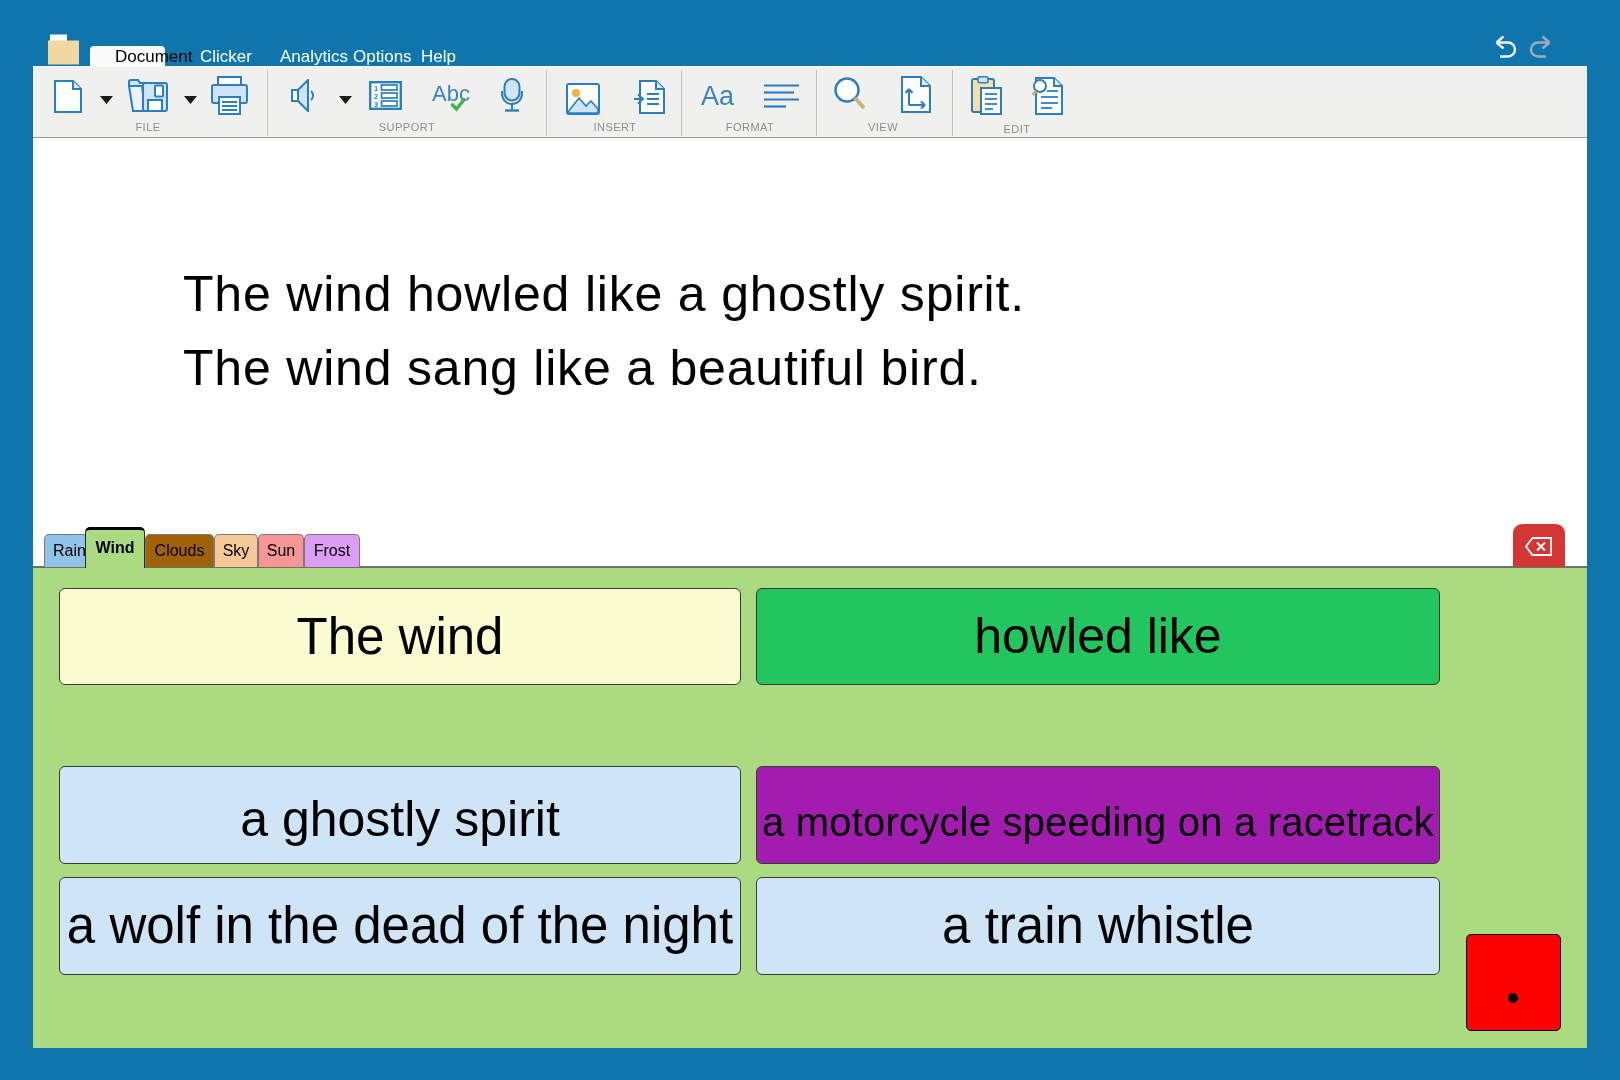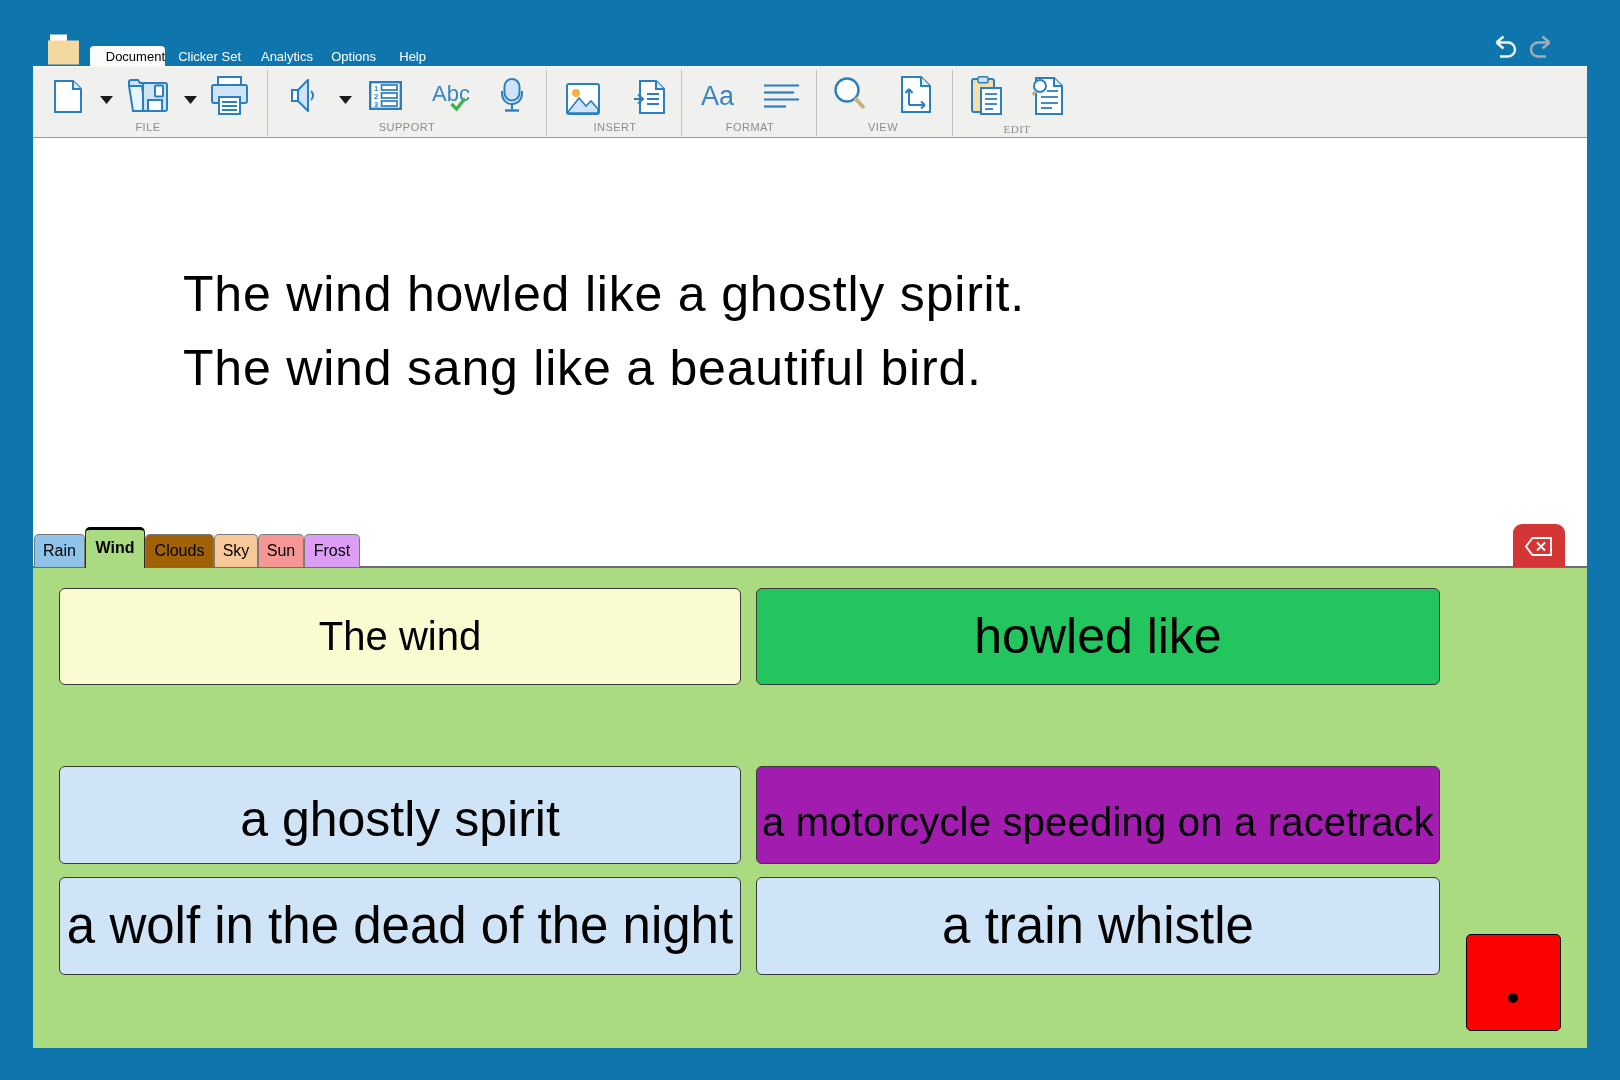--- a/index.html
+++ b/index.html
@@ -1,19 +1,19 @@
 <!DOCTYPE html>
 <html><head>
 <meta charset="utf-8">
 <style>
   html,body{margin:0;padding:0;}
   body{width:1620px;height:1080px;background:#0f76ad;position:relative;overflow:hidden;
        font-family:"Liberation Sans", sans-serif;}
   .abs{position:absolute;}
-  .menu-item{position:absolute;color:#fff;font-size:13px;line-height:21px;text-align:right;}
+  .menu-item{position:absolute;color:#fff;font-size:17px;line-height:21px;text-align:left;padding-left:25px;}
   .glabel{position:absolute;color:#8d8d8d;font-size:11px;text-align:center;letter-spacing:0.5px;}
   .sep{position:absolute;width:1px;background:#c3c3c3;top:70px;height:66px;}
   .tab{position:absolute;border:1px solid #7a7a7a;border-bottom:none;border-radius:5px 5px 0 0;
        font-size:16px;color:#000;text-align:center;box-sizing:border-box;}
   .cell{position:absolute;border:1px solid #3a3a3a;border-radius:6px;box-sizing:border-box;
         text-align:center;color:#000;white-space:nowrap;overflow:hidden;}
 </style>
 </head>
 <body>
 
@@ -42,21 +42,21 @@
 <div class="sep" style="left:546px"></div>
 <div class="sep" style="left:681px"></div>
 <div class="sep" style="left:816px"></div>
 <div class="sep" style="left:952px"></div>
 
 <div class="glabel" style="left:108px;top:121px;width:80px;">FILE</div>
 <div class="glabel" style="left:367px;top:121px;width:80px;">SUPPORT</div>
 <div class="glabel" style="left:575px;top:121px;width:80px;">INSERT</div>
 <div class="glabel" style="left:710px;top:121px;width:80px;">FORMAT</div>
 <div class="glabel" style="left:843px;top:121px;width:80px;">VIEW</div>
-<div class="glabel" style="left:977px;top:123px;width:80px;font-family:Liberation Serif, serif;">EDIT</div>
+<div class="glabel" style="left:977px;top:123px;width:80px;">EDIT</div>
 
 <svg class="abs" style="left:53px;top:80px" width="30" height="33" viewBox="0 0 30 33">
   <path d="M2 1 H20 L28 9 V32 H2 Z" fill="#fff" stroke="#2b7fc0" stroke-width="2"></path>
   <path d="M20 1 V9 H28" fill="#ddeefa" stroke="#2b7fc0" stroke-width="2"></path>
 </svg>
 <svg class="abs" style="left:100px;top:96px" width="13" height="8" viewBox="0 0 13 8">
   <path d="M0 0 H13 L6.5 8 Z" fill="#1a1a1a"></path>
 </svg>
 <svg class="abs" style="left:128px;top:78px" width="40" height="35" viewBox="0 0 40 35">
   <path d="M1 8 V4 Q1 2 3 2 H10 L12 5 H20 V8 Z" fill="#cfe4f8" stroke="#2b7fc0" stroke-width="2"></path>
@@ -154,36 +154,36 @@
   <line x1="9" y1="26" x2="26" y2="26" stroke="#2b7fc0" stroke-width="1.8"></line>
   <line x1="9" y1="31" x2="20" y2="31" stroke="#2b7fc0" stroke-width="1.8"></line>
   <circle cx="8" cy="9" r="6" fill="#fff" stroke="#2b7fc0" stroke-width="2"></circle>
   <line x1="4" y1="14" x2="0.8" y2="18" stroke="#c9b37a" stroke-width="3"></line>
 </svg>
 
 <div class="abs" style="left:33px;top:138px;width:1554px;height:429px;background:#ffffff;"></div>
 <div class="abs" style="left:183px;top:257px;font-size:50px;line-height:74px;letter-spacing:0.8px;color:#000;">The wind howled like a ghostly spirit.<br>The wind sang like a beautiful bird.</div>
 
 <div class="abs" style="left:33px;top:566px;width:1554px;height:2px;background:#6e6e6e;"></div>
-<div class="tab" style="left:34px;top:534px;width:51px;height:33px;background:#8fc3ea;line-height:32px;">Rain</div>
+<div class="tab" style="left:44px;top:534px;width:51px;height:33px;background:#8fc3ea;line-height:32px;">Rain</div>
 <div class="tab" style="left:85px;top:527px;width:60px;height:41px;background:#abdb80;line-height:36px;font-weight:bold;border:1px solid #2a2a2a;border-top:3px solid #000;border-bottom:none;">Wind</div>
 <div class="tab" style="left:145px;top:534px;width:69px;height:33px;background:#a16207;line-height:32px;">Clouds</div>
 <div class="tab" style="left:214px;top:534px;width:44px;height:33px;background:#f8c998;line-height:32px;">Sky</div>
 <div class="tab" style="left:258px;top:534px;width:46px;height:33px;background:#f79795;line-height:32px;">Sun</div>
 <div class="tab" style="left:304px;top:534px;width:56px;height:33px;background:#dc9df4;line-height:32px;">Frost</div>
 
 <div class="abs" style="left:1513px;top:524px;width:52px;height:43px;background:#d43535;border-radius:9px 9px 0 0;"></div>
 <svg class="abs" style="left:1525px;top:537px" width="27" height="19" viewBox="0 0 27 19">
   <path d="M7.5 1 H26 V18 H7.5 L1 9.5 Z" fill="none" stroke="#fff" stroke-width="1.8"></path>
   <path d="M12 5.5 L20 13.5 M20 5.5 L12 13.5" fill="none" stroke="#fff" stroke-width="1.8"></path>
 </svg>
 
 <div class="abs" style="left:33px;top:568px;width:1554px;height:480px;background:#abdb80;"></div>
 
-<div class="cell" style="left:59px;top:588px;width:682px;height:97px;background:#fbfbd1;font-size:40px;line-height:95px;">The wind</div>
+<div class="cell" style="left:59px;top:588px;width:682px;height:97px;background:#fbfbd1;font-size:51px;line-height:95px;">The wind</div>
 <div class="cell" style="left:756px;top:588px;width:684px;height:97px;background:#22c55e;font-size:50px;line-height:95px;">howled like</div>
 <div class="cell" style="left:59px;top:766px;width:682px;height:98px;background:#cfe4f7;font-size:50px;line-height:96px;padding-top:4px;">a ghostly spirit</div>
 <div class="cell" style="left:756px;top:766px;width:684px;height:98px;background:#a21caf;font-size:40px;line-height:96px;padding-top:7px;letter-spacing:0.2px;">a motorcycle speeding on a racetrack</div>
 <div class="cell" style="left:59px;top:877px;width:682px;height:98px;background:#cfe4f7;font-size:51px;line-height:96px;text-align:center;">a wolf in the dead of the night</div>
 <div class="cell" style="left:756px;top:877px;width:684px;height:98px;background:#cfe4f7;font-size:51px;line-height:96px;">a train whistle</div>
 
 <div class="abs" style="left:1466px;top:934px;width:95px;height:97px;background:#fb0100;border:1px solid #000;border-radius:5px;box-sizing:border-box;"></div>
 <div class="abs" style="left:1508px;top:993px;width:10px;height:10px;background:#000;border-radius:50%;"></div>
 
 </body></html>

